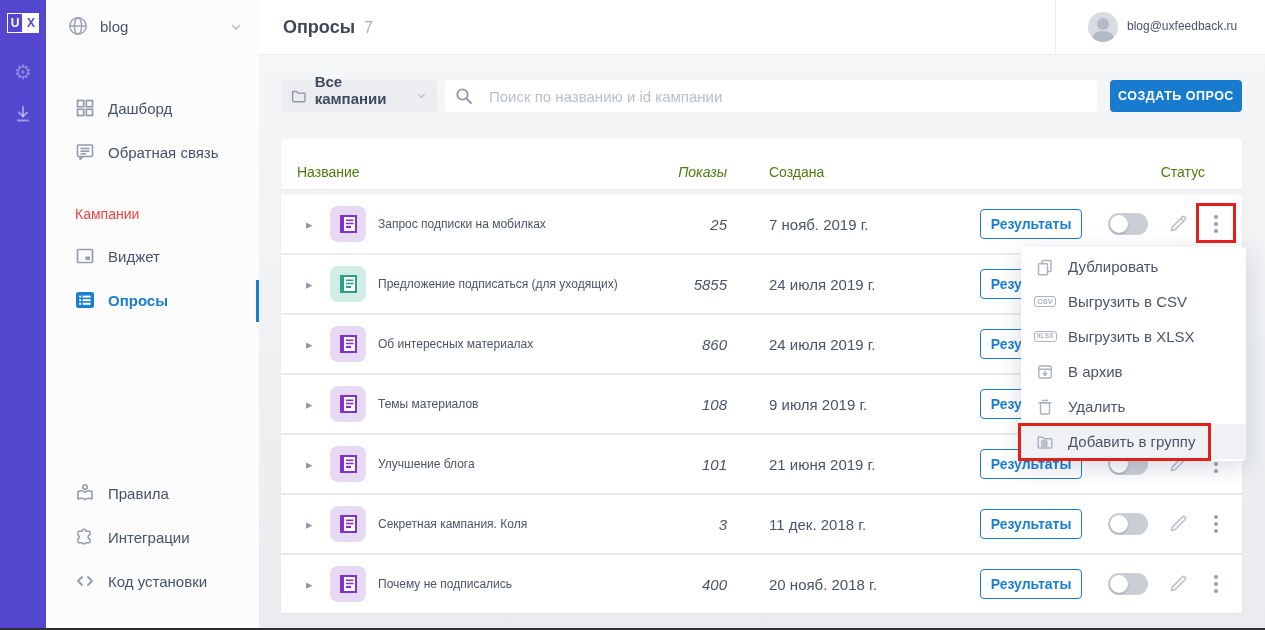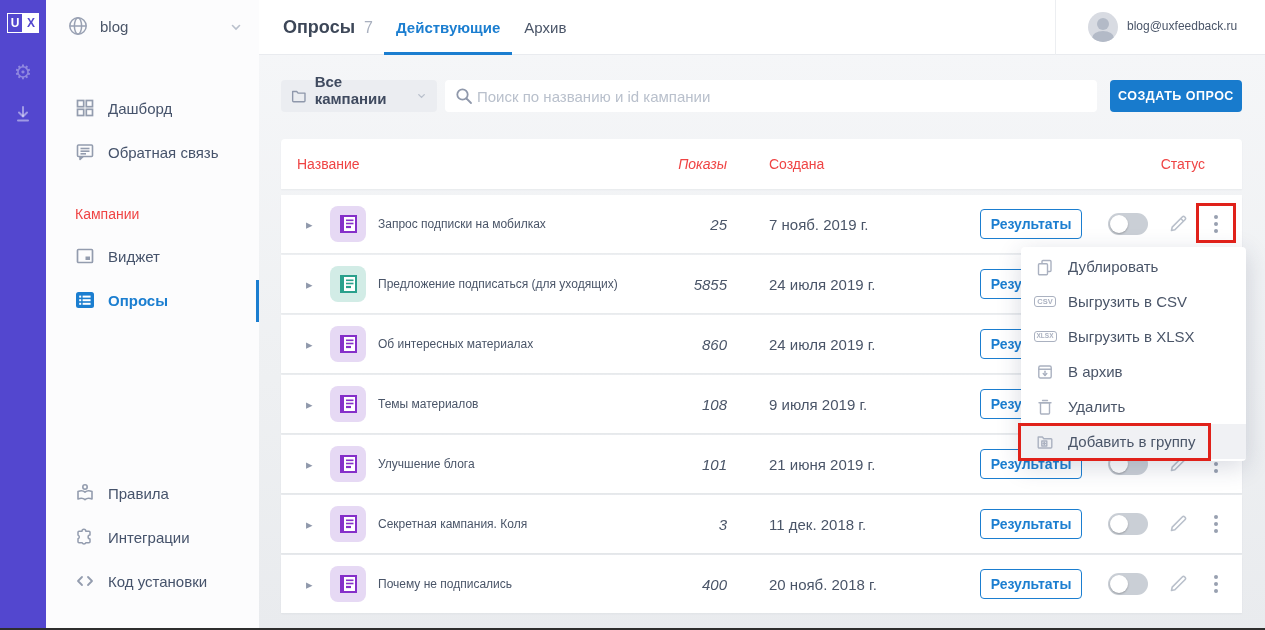--- a/index.html
+++ b/index.html
@@ -51,33 +51,33 @@
   .avatar .head { position:absolute; left:9px; top:6px; width:12px; height:12px; border-radius:50%; background:#b3bac7; }
   .avatar .body { position:absolute; left:4px; top:19px; width:22px; height:14px; border-radius:50%; background:#b3bac7; }
   .account-email { position:absolute; left:868px; top:19px; font-size:12px; color:#4a5568; }
 
   
   .chip { position:absolute; left:281px; top:80px; width:156px; height:32px; background:#ebedf1;
           border-radius:4px; display:flex; align-items:center; padding:0 10px; cursor:pointer; }
   .chip-label { font-size:15px; color:#3f4a5f; font-weight:bold; margin:0 6px 12px 8px; }
   .search { position:absolute; left:445px; top:80px; width:652px; height:32px; background:#fff;
             border-radius:4px; display:flex; align-items:center; padding:0 10px; }
-  .search input { border:none; outline:none; flex:1; font-size:15px; color:#4a5568; margin-left:4px;
+  .search input { border:none; outline:none; flex:1; font-size:15px; color:#4a5568; margin-left:16px;
                   font-family:"Liberation Sans", sans-serif; background:transparent; }
   .search input::placeholder { color:#b9c0cc; }
   .create-btn { position:absolute; left:1110px; top:80px; width:132px; height:32px;
                 background:var(--button-blue,#187bcd); color:#fff; border:none; border-radius:4px;
                 font-size:12.5px; font-weight:bold; letter-spacing:.5px; cursor:pointer;
                 font-family:"Liberation Sans", sans-serif; }
 
   
   .thead { position:absolute; left:281px; top:139px; width:961px; height:50px; background:#fff;
            border-radius:4px 4px 0 0; box-shadow:0 1px 2px rgba(40,50,80,.05); }
-  .th { position:absolute; top:0; height:50px; display:flex; align-items:center;
-        font-size:14px; color:#ef4444; }
+  .th { position:absolute; top:8px; height:50px; display:flex; align-items:center;
+        font-size:14px; color:#4d7c0f; }
   .th-name { left:16px; }
   .th-views { left:359px; width:87px; justify-content:flex-end;font-style:italic; }
   .th-created { left:488px; }
   .th-status { left:839px; width:85px; justify-content:flex-end; }
 
   .row { position:absolute; left:281px; width:961px; height:58px; background:#fff;
          box-shadow:0 1px 2px rgba(40,50,80,.05); }
   .expand { position:absolute; left:25px; top:50%; transform:translateY(-50%);
             font-size:13px; color:#8f98ab; cursor:pointer; }
   .doc-icon { position:absolute; left:49px; top:11px; width:36px; height:36px; border-radius:8px;
@@ -242,24 +242,20 @@
       </span>
       <span>Код установки</span>
     </div>
   </nav>
 
   <header class="topbar">
     <div class="page-title-wrap">
       <span class="page-title">Опросы</span>
       <span class="page-count">7</span>
     </div>
-    <div class="tabs">
-      <div class="tab active">Действующие</div>
-      <div class="tab">Архив</div>
-    </div>
     <div class="topbar-divider"></div>
     <div class="avatar">
         <span class="head"></span>
         <span class="body"></span>
       </div>
     <div class="account-email">blog@uxfeedback.ru</div>
   </header>
 
   <div class="chip">
     <svg width="17" height="17" viewBox="0 0 17 17" fill="none" stroke="#8f98ab" stroke-width="1.5" stroke-linejoin="round">

